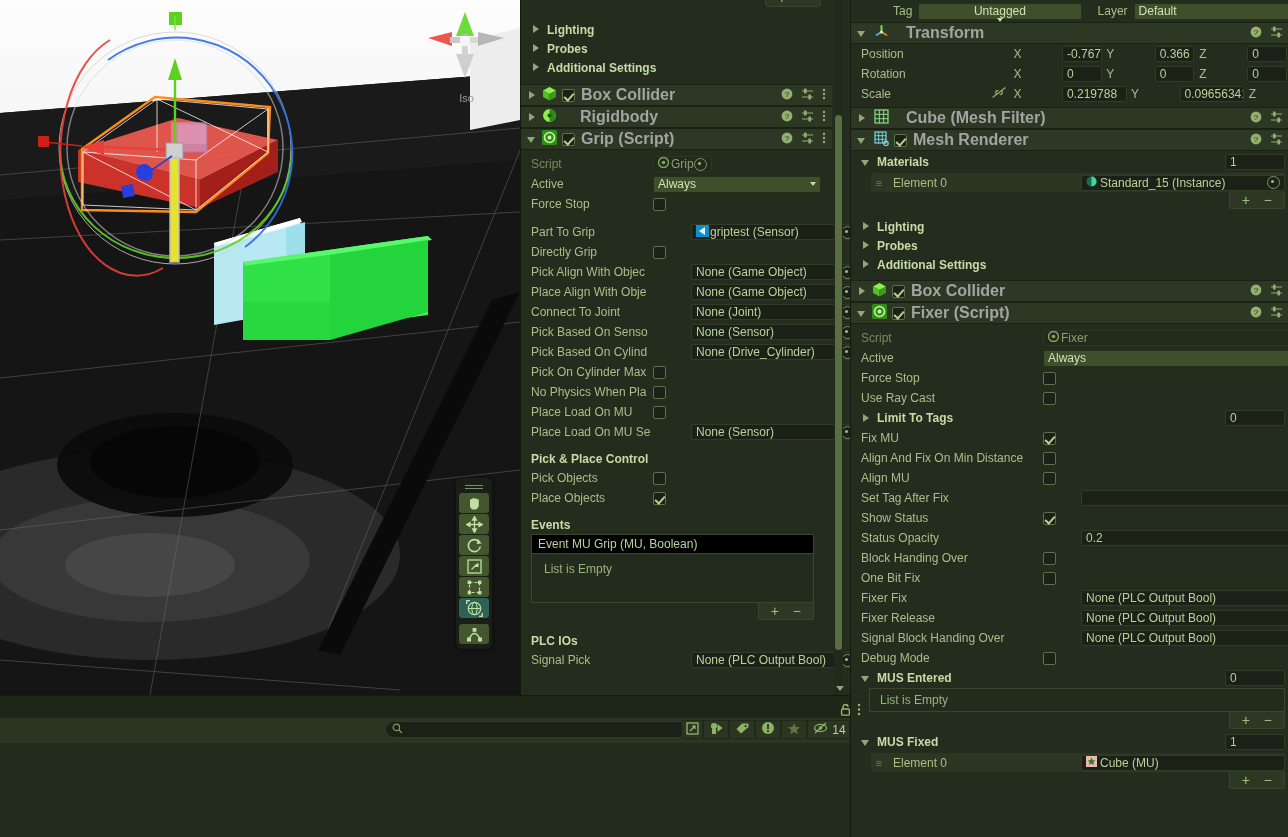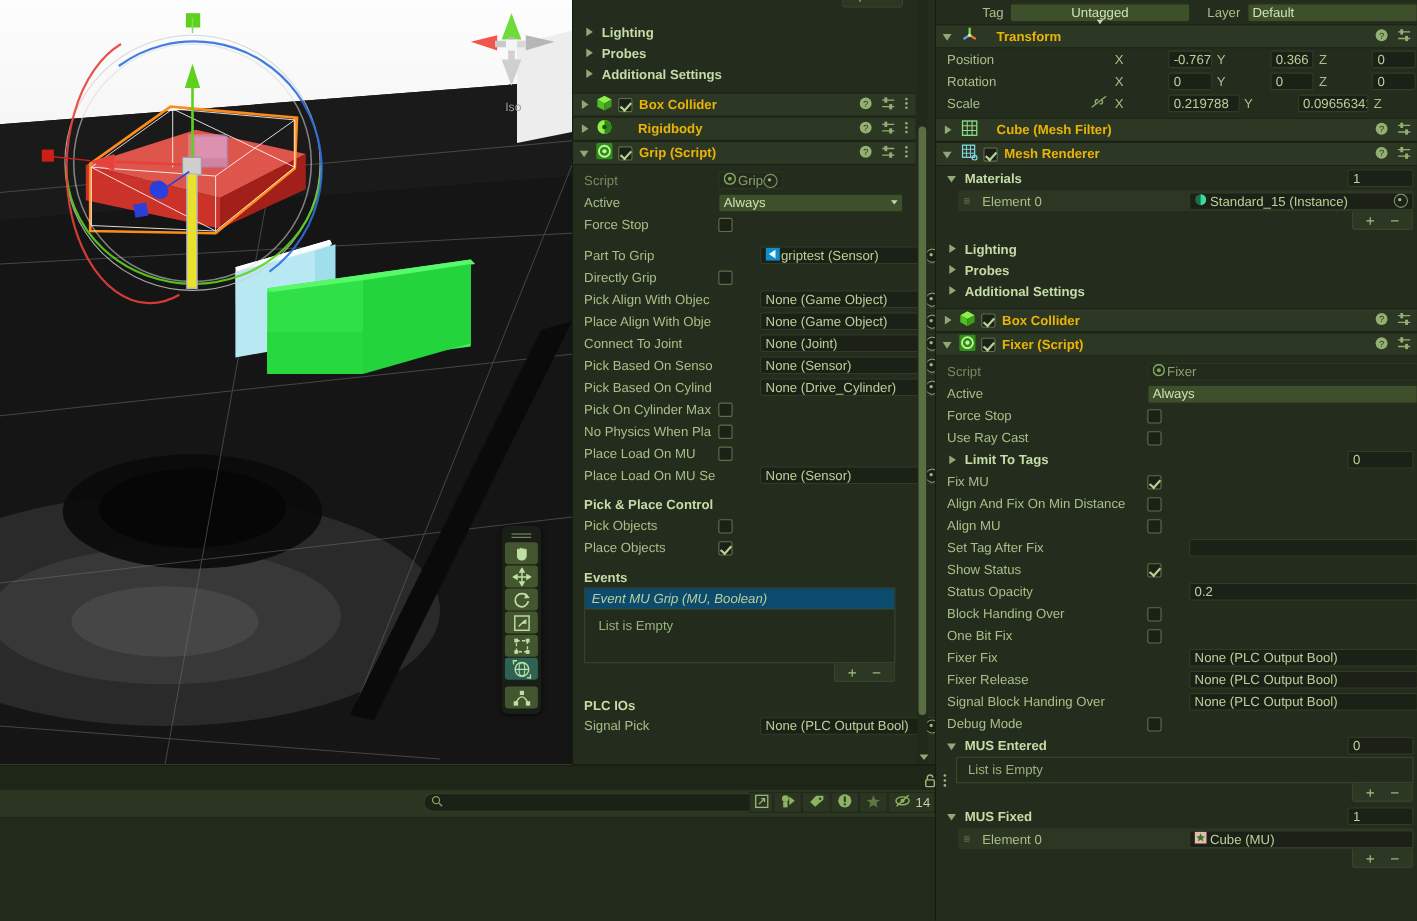--- a/index.html
+++ b/index.html
@@ -28,21 +28,21 @@
   .tool-btn{width:30px;height:20px;margin:1px auto;border-radius:3px;background:#44562f;
      display:flex;align-items:center;justify-content:center;}
   .tool-btn.sel{background:#2e6254;}
   .tool-btn.last{margin-top:6px;}
   .tool-btn svg{display:block;}
 
   
   .panel{position:absolute;top:0;background:#242d1d;overflow:hidden;}
   .comp-header{display:flex;align-items:center;height:22px;padding:0 4px 0 6px;
      background:#2d3824;border-top:1px solid #1a2114;border-bottom:1px solid #1a2114;box-sizing:border-box;}
-  .comp-header .title{font-weight:bold;font-size:12px;color:#eab308;margin-left:6px;flex:1;}
+  .comp-header .title{font-weight:bold;font-size:16px;color:#a3a3a3;margin-left:6px;flex:1;}
   .foldout{width:11px;height:11px;flex:0 0 11px;position:relative;}
   .foldout::before{content:"";position:absolute;left:2px;top:1px;border-style:solid;
      border-width:4.5px 0 4.5px 6px;border-color:transparent transparent transparent #8fa87a;}
   .foldout.open::before{left:0px;top:3px;border-width:6px 4.5px 0 4.5px;border-color:#8fa87a transparent transparent transparent;}
   .cb{width:13px;height:13px;box-sizing:border-box;border:1px solid #5e7049;background:#1b2116;
      border-radius:2px;flex:0 0 13px;position:relative;}
   .cb.on::after{content:"";position:absolute;left:3px;top:1px;width:4px;height:8px;
      border:solid #b7d096;border-width:0 2px 2px 0;transform:rotate(42deg);}
   .hdr-icons{display:flex;align-items:center;gap:8px;margin-left:auto;padding-right:2px;}
   .i-help,.i-preset,.i-dots{opacity:.92;}
@@ -56,21 +56,21 @@
      white-space:nowrap;overflow:hidden;margin-left:38px;}
   .field.obj{justify-content:space-between;}
   .objbtn{width:11px;height:11px;border-radius:50%;border:1px solid #7d9463;flex:0 0 11px;position:relative;}
   .objbtn::after{content:"";position:absolute;left:3px;top:3px;width:3px;height:3px;border-radius:50%;background:#9fba80;}
   .popup{background:#3e4f2c;border:1px solid #25301a;border-radius:2px;height:17px;display:flex;
      align-items:center;padding:0 4px;box-sizing:border-box;color:#cfe3b2;font-size:12px;justify-content:space-between;}
   .popup .car{border-style:solid;border-width:4px 3.5px 0 3.5px;border-color:#c3d9a4 transparent transparent transparent;}
   .scriptfield{background:#222b1b;border:1px solid #2b3522;border-radius:2px;height:16px;display:flex;
      align-items:center;padding:0 4px;box-sizing:border-box;color:#8aa06e;font-size:12px;justify-content:space-between;}
   .list-box{border:1px solid #39462c;background:#232c1c;box-sizing:border-box;}
-  .list-head{background:#0c4a6e;padding:2px 6px;color:#b9d199;font-size:12px;border-bottom:1px solid #39462c;font-style:italic;}
+  .list-head{background:#000000;padding:2px 6px;color:#b9d199;font-size:12px;border-bottom:1px solid #39462c;}
   .list-empty{padding:8px 6px 8px 12px;color:#9ab37c;font-size:12px;}
   .pm-bar{display:flex;justify-content:flex-end;}
   .pm-btn{background:#2d3824;border:1px solid #39462c;border-top:none;border-radius:0 0 3px 3px;
      display:flex;align-items:center;gap:14px;padding:1px 12px;color:#9fc07a;font-size:14px;line-height:14px;}
   .elem-row{display:flex;align-items:center;height:19px;background:#2c3622;margin:0 6px 0 16px;border-radius:2px;}
   .drag-h{width:16px;color:#6c7f55;text-align:center;font-size:11px;}
 
   .sb-track{position:absolute;width:9px;background:#212a1a;}
   .sb-thumb{position:absolute;width:7px;border-radius:4px;background:#5a6e44;left:1px;}
   .arrow-dn{position:absolute;border-style:solid;border-width:5px 4px 0 4px;border-color:#90a878 transparent transparent transparent;}

